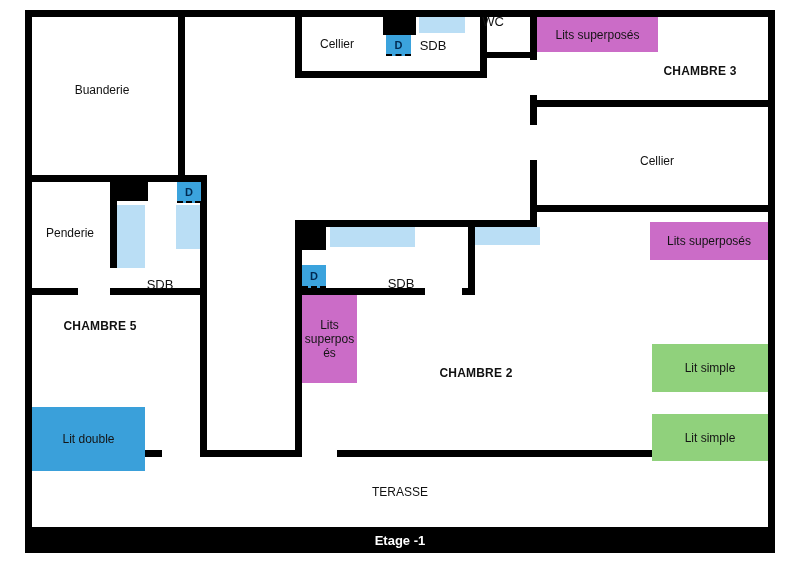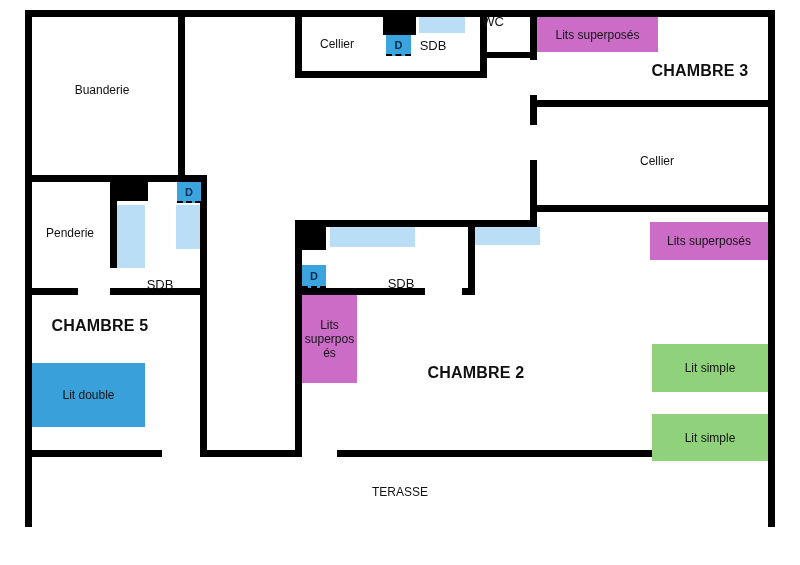--- a/index.html
+++ b/index.html
@@ -9,25 +9,25 @@
   .wall, .wall-block { position:absolute; background:var(--wall,#000); }
   .fixture { position:absolute; background:var(--fixture,#bee0f4); }
   .door { position:absolute; background:var(--door,#3ba3dd); border-bottom:2px dashed #000;
           display:flex; align-items:center; justify-content:center;
           font-size:11px; font-weight:bold; color:#002a52; }
   .bed { position:absolute; display:flex; align-items:center; justify-content:center;
          text-align:center; font-size:12px; color:#141414; padding:2px; }
   .bed span { width:100%; overflow-wrap:break-word; }
   .bed.bunk   { background:var(--bunk-bed,#cb6cc7);justify-content:center; }
   .bed.single { background:var(--single-bed,#90d17c);margin-top:29px; }
-  .bed.double { background:var(--double-bed,#3aa0da); }
+  .bed.double { background:var(--double-bed,#3aa0da);margin-top:44px; }
   .label { position:absolute; transform:translate(-50%,-50%); white-space:nowrap;
            font-size:12px; color:#111; }
   .label.small { font-size:13px; }
-  .label.room-title { font-weight:bold; font-size:16px; letter-spacing:.2px; }
+  .label.room-title { font-weight:bold; font-size:12px; letter-spacing:.2px; }
   .banner { position:absolute; background:var(--wall,#000); color:#fff;
             display:flex; align-items:center; justify-content:center;
             font-weight:bold; font-size:13px; }
 </style>
 </head>
 <body>
 
 <div class="plan">
 
   <div class="wall" style="left:25px;top:10px;width:750px;height:7px;"></div>
@@ -107,14 +107,17 @@
   <div class="label small" style="left:493px;top:21px;">WC</div>
   <div class="label room-title" style="left:700px;top:71px;">CHAMBRE 3</div>
   <div class="label" style="left:657px;top:161px;">Cellier</div>
   <div class="label" style="left:70px;top:233px;">Penderie</div>
   <div class="label small" style="left:160px;top:284px;">SDB</div>
   <div class="label room-title" style="left:100px;top:326px;">CHAMBRE 5</div>
   <div class="label small" style="left:401px;top:283px;">SDB</div>
   <div class="label room-title" style="left:460px;top:373px;margin-left:16px;">CHAMBRE 2</div>
   <div class="label" style="left:400px;top:492px;">TERASSE</div>
 
+  <div class="banner" style="left:25px;top:527px;width:750px;height:26px;">
+    <span>Etage -1</span>
+  </div>
 
 </div>
 
 </body></html>

